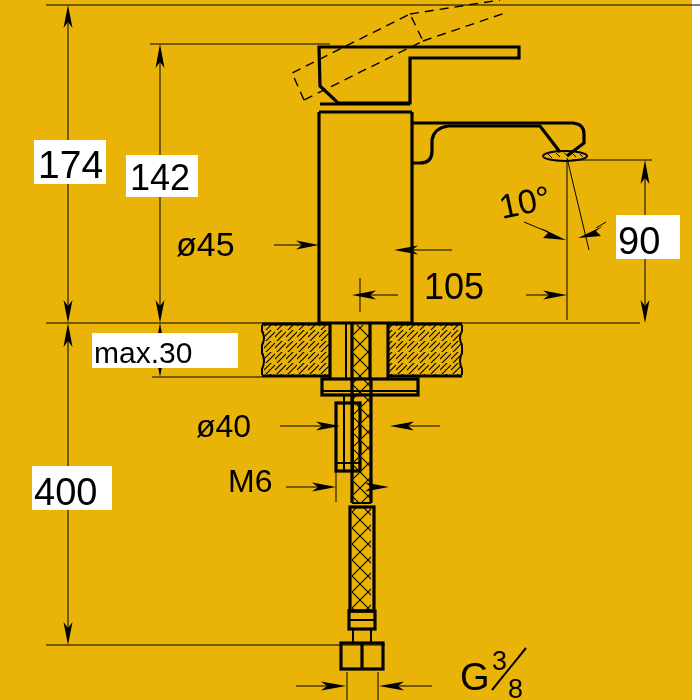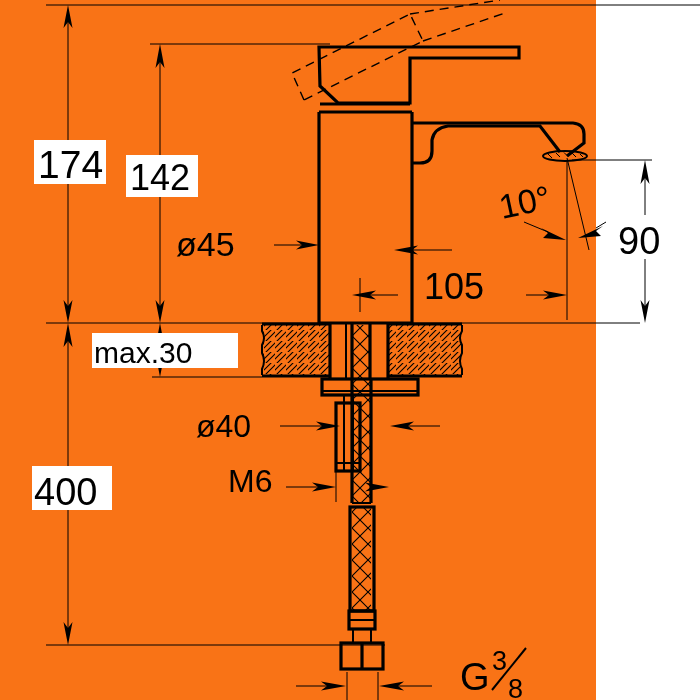--- a/index.html
+++ b/index.html
@@ -8,23 +8,23 @@
     background: #ffffff;
   }
   body {
     width: 700px;
     height: 700px;
     font-family: "Liberation Sans", sans-serif;
     overflow: hidden;
   }
   #drawing-root {
     position: relative;
-    width: 596px;
+    width: 692px;
     height: 700px;
-    background: #f97316;
+    background: #eab308;
     text-decoration: underline;
   }
   svg.tech-drawing {
     display: block;
     width: 700px;
     height: 700px;
   }
   .dim-text {
     font-family: "Liberation Sans", sans-serif;
     fill: #000000;

